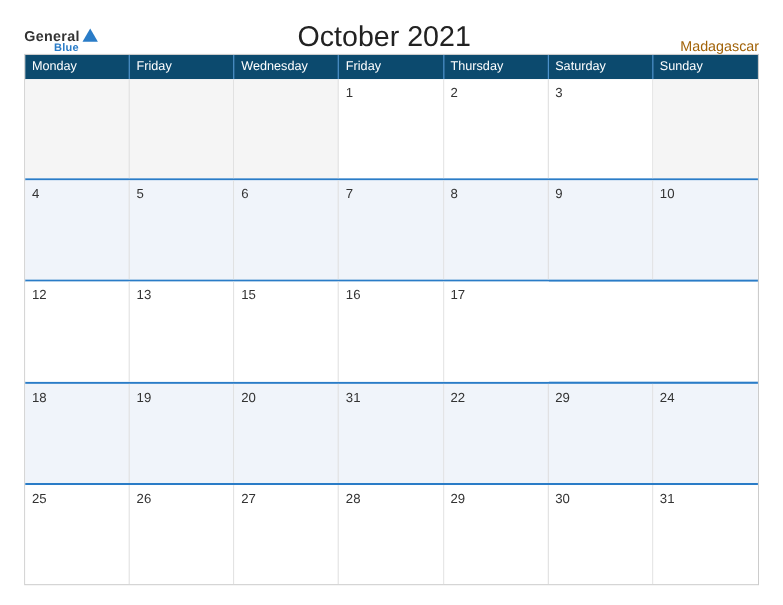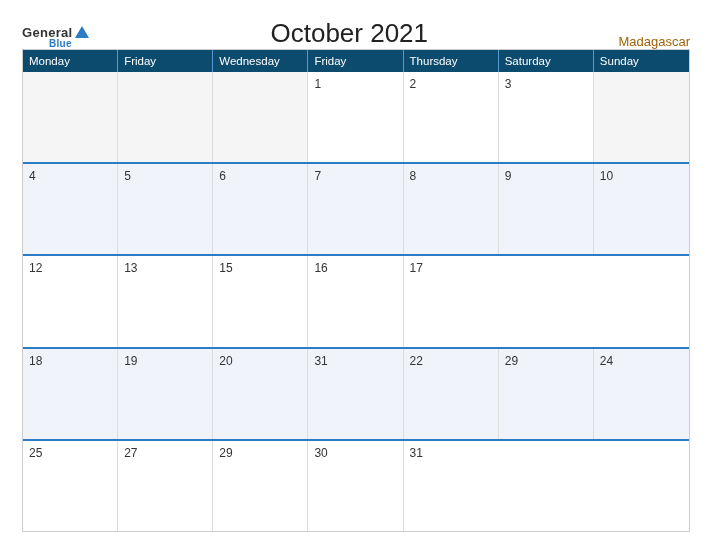--- a/index.html
+++ b/index.html
@@ -195,20 +195,22 @@
           <div class="cal-cell has-day"><span class="day-num">18</span></div>
           <div class="cal-cell has-day"><span class="day-num">19</span></div>
           <div class="cal-cell has-day"><span class="day-num">20</span></div>
           <div class="cal-cell has-day"><span class="day-num">31</span></div>
           <div class="cal-cell has-day"><span class="day-num">22</span></div>
           <div class="cal-cell has-day"><span class="day-num">29</span></div>
           <div class="cal-cell has-day"><span class="day-num">24</span></div>
         </div>
         <div class="cal-week">
           <div class="cal-cell has-day"><span class="day-num">25</span></div>
+          <div class="cal-cell has-day"><span class="day-num">26</span></div>
           <div class="cal-cell has-day"><span class="day-num">27</span></div>
+          <div class="cal-cell has-day"><span class="day-num">28</span></div>
           <div class="cal-cell has-day"><span class="day-num">29</span></div>
           <div class="cal-cell has-day"><span class="day-num">30</span></div>
           <div class="cal-cell has-day"><span class="day-num">31</span></div>
         </div>
       </div>
   </div>
 </div>
 
 </body></html>

